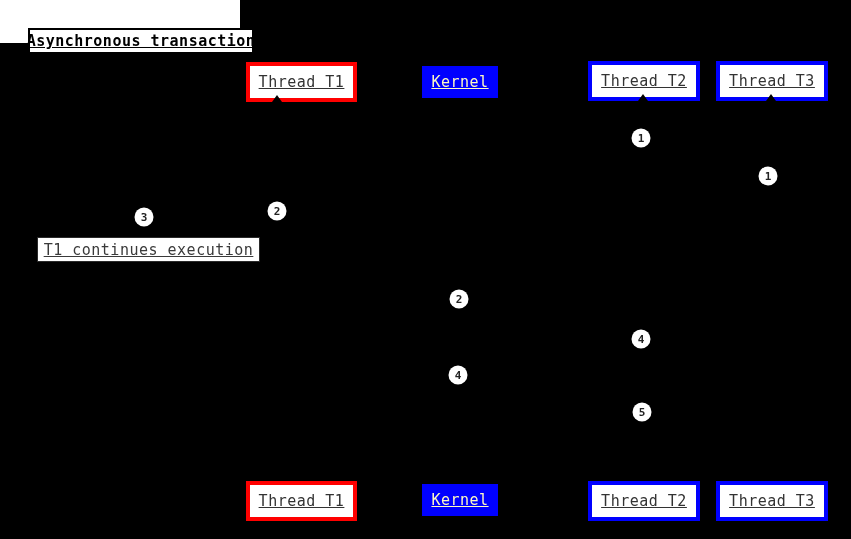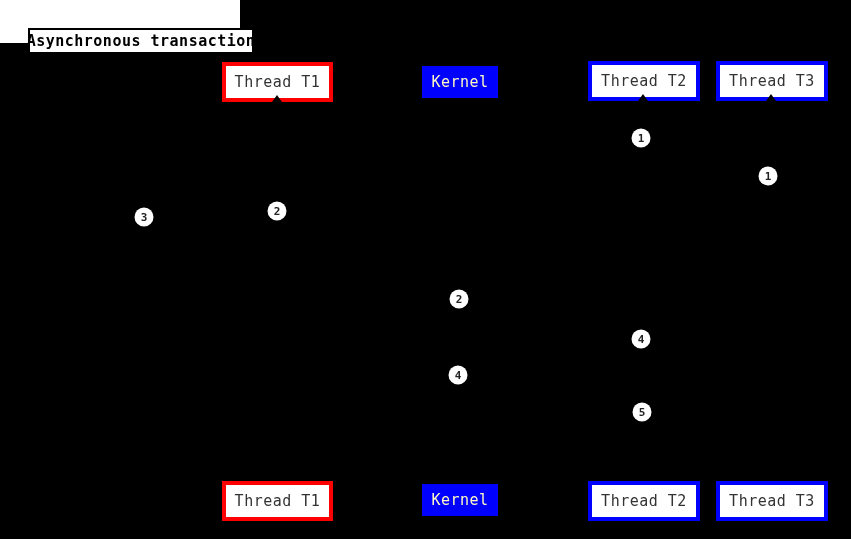--- a/index.html
+++ b/index.html
@@ -5,27 +5,27 @@
   html,body{margin:0;padding:0;}
   body{
     width:851px;height:539px;position:relative;overflow:hidden;
     background:var(--bg,#000);
     font-family:"DejaVu Sans Mono","Liberation Mono",monospace;
   }
   .stage{position:absolute;inset:0;}
   .box{
     position:absolute;box-sizing:border-box;background:#fff;color:#333;
     display:flex;align-items:center;justify-content:center;
-    font-size:15px;letter-spacing:.5px;white-space:nowrap;
+    font-size:15px;letter-spacing:.5px;white-space:nowrap;text-decoration:underline;
   }
   .title-box{
     left:28px;top:28px;width:226px;height:26px;
     border:2px solid #000;font-weight:bold;color:#000;justify-content:center;
   }
-  .p-red{border:4px solid var(--red,#ff0000);}
+  .p-red{border:4px solid var(--red,#ff0000);margin-left:24px;}
   .p-blue{border:4px solid var(--blue,#0000ff);text-align:center;}
   .p-kernel{background:var(--blue,#0000ff);color:#fef9c3;border:none;}
   
   .t1-top{left:222px;top:62px;width:111px;height:40px;}
   .kernel-top{left:422px;top:66px;width:76px;height:32px;}
   .t2-top{left:588px;top:61px;width:112px;height:40px;}
   .t3-top{left:716px;top:61px;width:112px;height:40px;}
   
   .t1-bot{left:222px;top:481px;width:111px;height:40px;}
   .kernel-bot{left:422px;top:484px;width:76px;height:32px;}
@@ -65,20 +65,21 @@
   <div class="box p-blue t2-top">Thread T2</div>
   <div class="box p-blue t3-top">Thread T3</div>
 
   <div class="notch up" style="left:272px;top:95px"></div>
   <div class="notch up" style="left:638px;top:94px"></div>
   <div class="notch up" style="left:766px;top:94px"></div>
   <div class="notch down" style="left:272px;top:481px"></div>
   <div class="notch down" style="left:638px;top:481px"></div>
   <div class="notch down" style="left:766px;top:481px"></div>
 
+  <div class="box note-box">T1 continues execution</div>
 
   <div class="legend-box"></div>
 
   <div id="markers">
       <div class="marker" style="left: 641px; top: 138px;">1</div>
       <div class="marker" style="left: 768px; top: 176px;">1</div>
       <div class="marker" style="left: 277px; top: 211px;">2</div>
       <div class="marker" style="left: 144px; top: 217px;">3</div>
       <div class="marker" style="left: 459px; top: 299px;">2</div>
       <div class="marker" style="left: 641px; top: 339px;">4</div>

